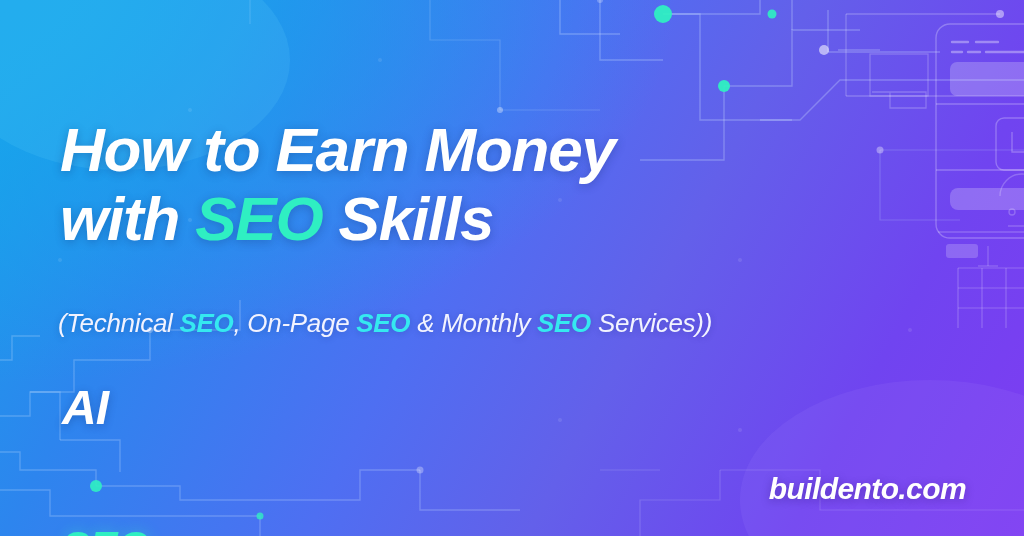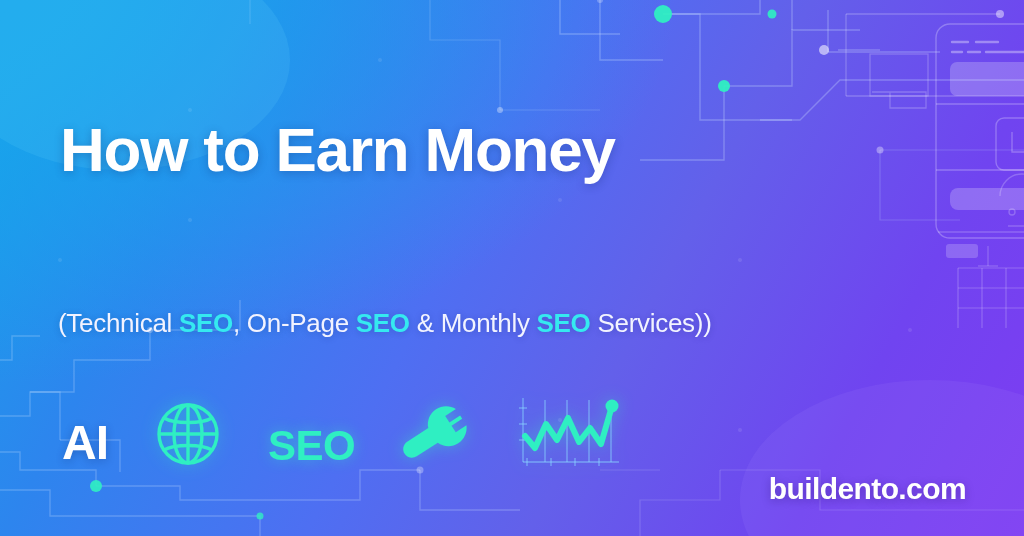--- a/index.html
+++ b/index.html
@@ -8,20 +8,21 @@
     font-family:"Liberation Sans", sans-serif;
     background:#0d0d18;
   }
   #banner {
     position:relative;
     width:1024px; height:536px;
     overflow:hidden;
     background:
       radial-gradient(120% 130% at 0% 0%, #17A6EC 0%, rgba(23,166,236,0) 55%),
       linear-gradient(118deg, #16A3EA 0%, #2D85EE 22%, #4E6FF2 45%, #6360EA 62%, #7044F0 82%, #7E3CF2 100%);
+    font-style: italic;
   }
   
   .bg-svg {
     position:absolute; inset:0;
     width:1024px; height:536px;
     pointer-events:none;
   }
   
   .content {
     position:relative;
@@ -49,23 +50,24 @@
     color:#F2F3FF;
     letter-spacing:-0.3px;
     white-space:nowrap;
     text-shadow:0 1px 6px rgba(16,40,110,0.25);
   }
   .subtitle .accent { color:#35E9F0; font-weight:600; }
   .iconrow {
     position:absolute;
     left:62px; top:380px;
     display:flex;
-    align-items:flex-end;
+    align-items:flex-start;
     gap:44px;
     height:90px;
+    flex-direction:column;
   }
   .icon-ai {
     font-size:48px; font-weight:bold; color:#FFFFFF;
     letter-spacing:-1px;
     text-shadow:0 2px 8px rgba(16,40,110,0.30);
   }
   .icon-seo {
     font-size:42px; font-weight:bold; color:#2FEFC2;
     letter-spacing:-0.5px;
     text-shadow:0 0 14px rgba(47,239,194,0.45);
@@ -217,20 +219,21 @@
     <g opacity="0.12">
       <ellipse cx="120" cy="60" rx="170" ry="110" fill="#7FE6FF"></ellipse>
       <ellipse cx="930" cy="500" rx="190" ry="120" fill="#B089FF"></ellipse>
     </g>
   </svg>
 
   <div class="content">
 
     <h1 class="headline">
       <span class="l1">How to Earn Money</span>
+      <span class="l2"><span>with </span><span class="accent">SEO</span><span> Skills</span></span>
     </h1>
 
     <p class="subtitle"><span>(Technical </span><span class="accent">SEO</span><span>, On-Page </span><span class="accent">SEO</span><span> &amp; Monthly </span><span class="accent">SEO</span><span> Services))</span></p>
 
     <div class="iconrow">
 
       <span class="icon-ai">AI</span>
 
       <svg class="icon-shape" width="72" height="72" viewBox="0 0 72 72" fill="none" stroke="#2FEFC2" stroke-width="3.4">
         <circle cx="36" cy="36" r="29"></circle>

